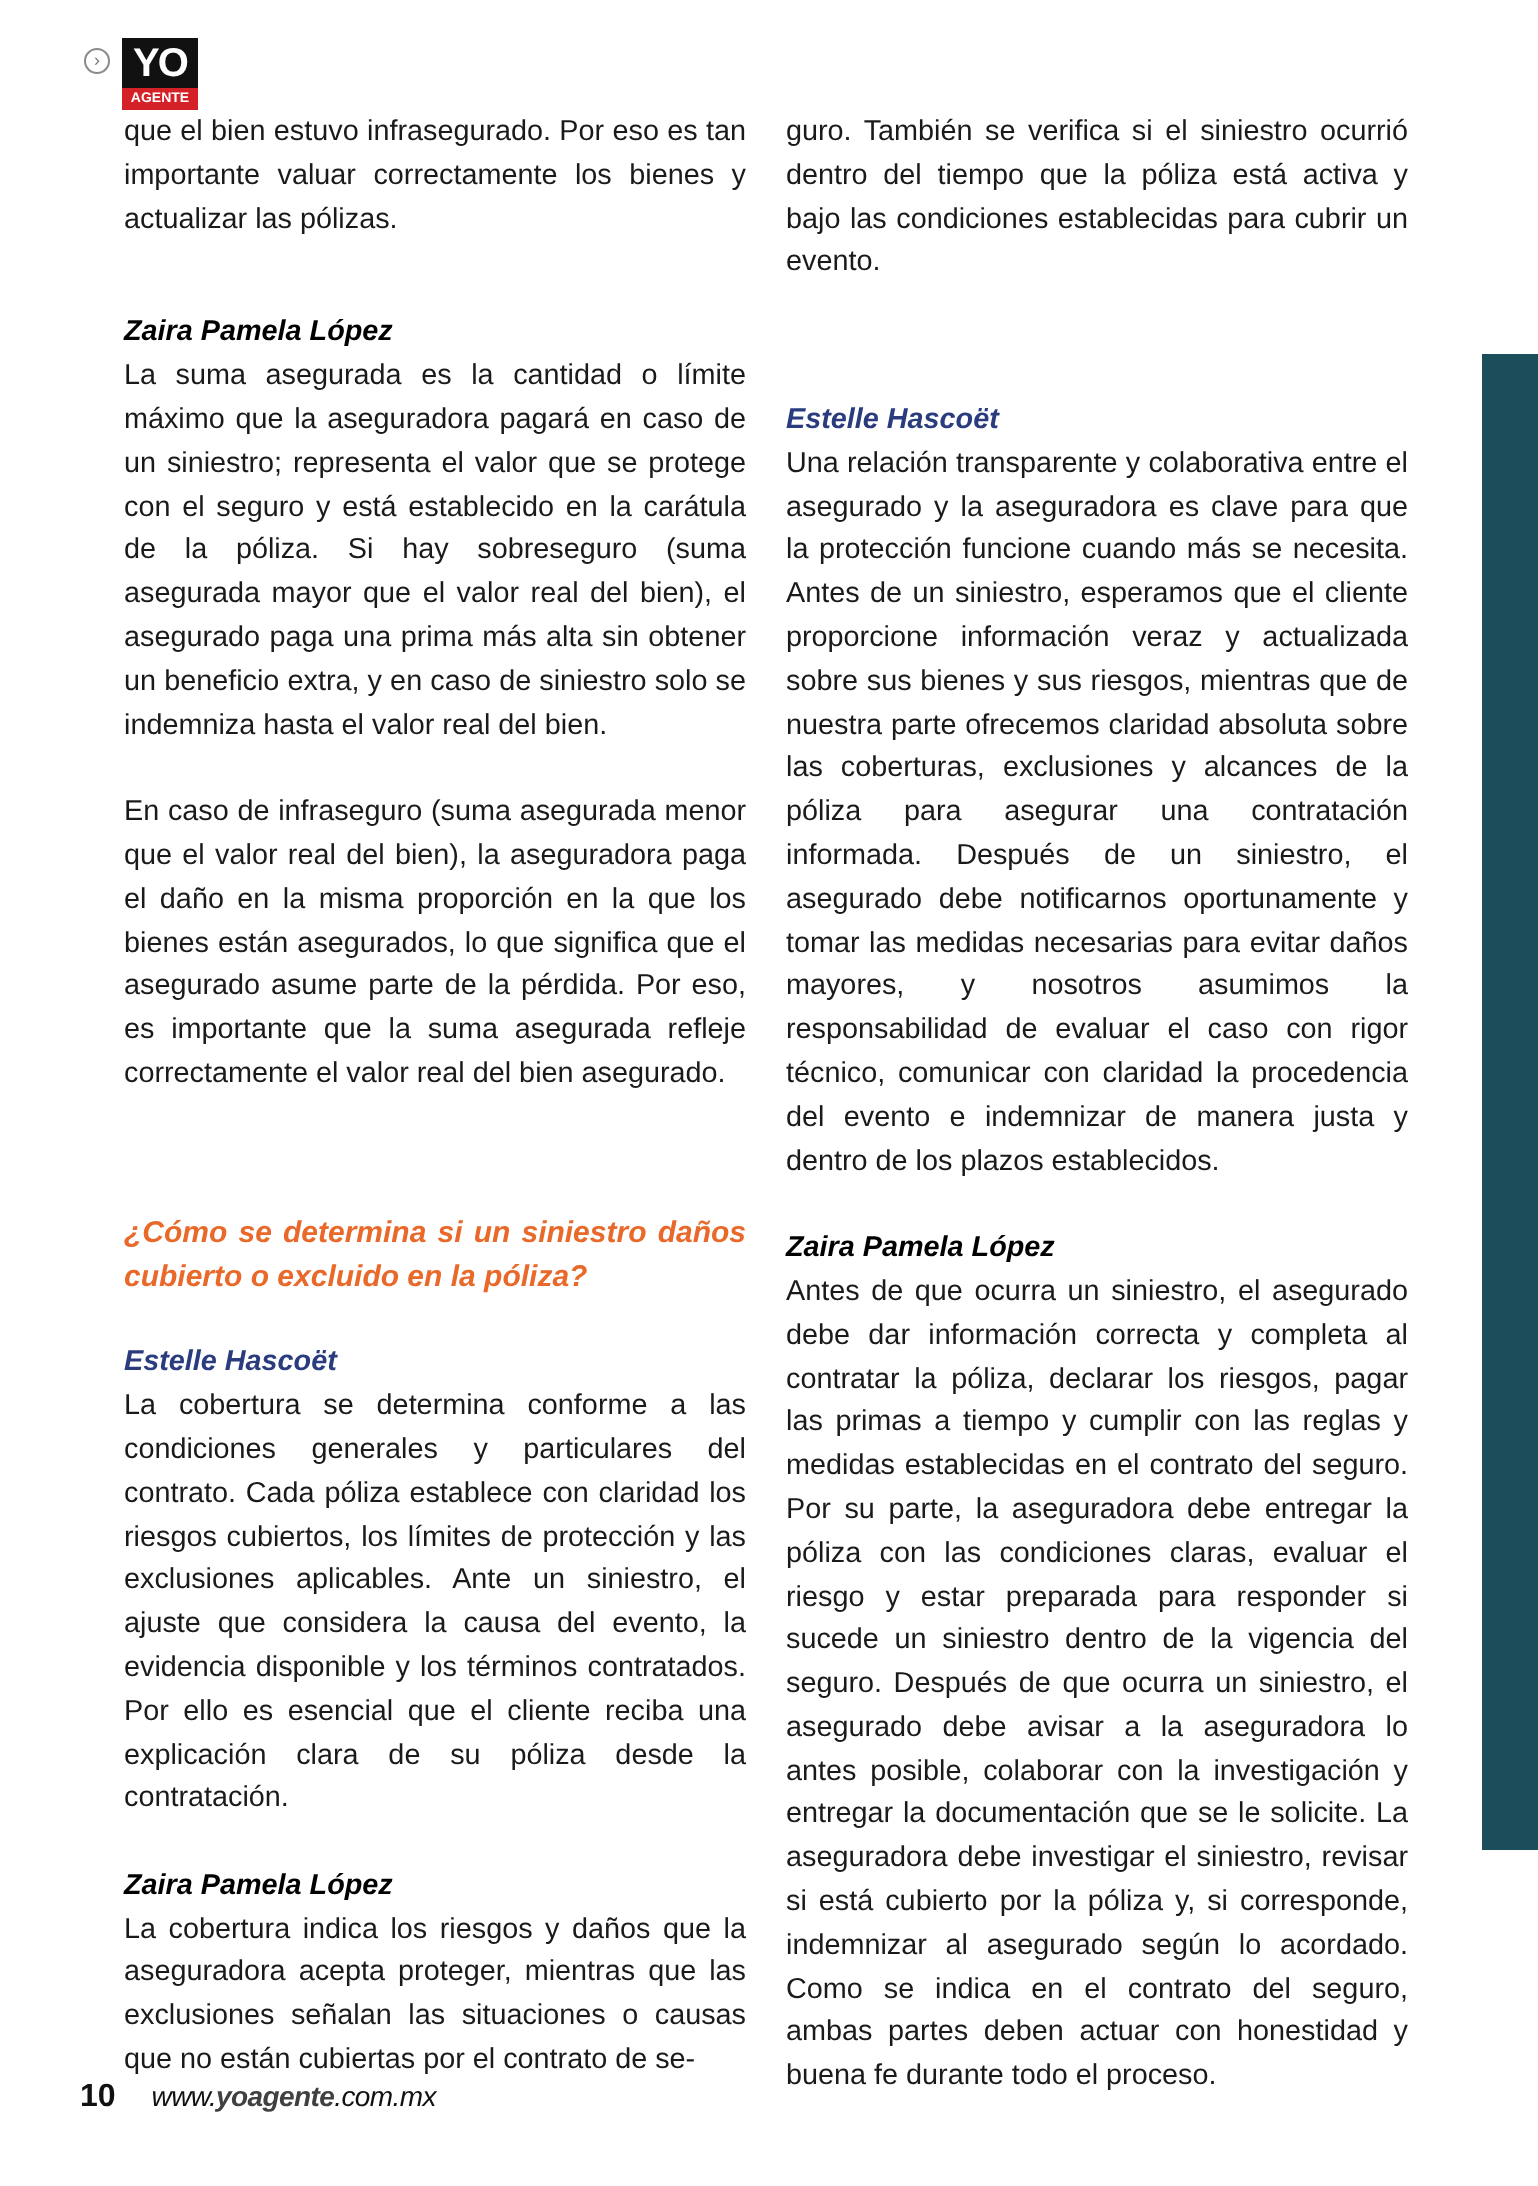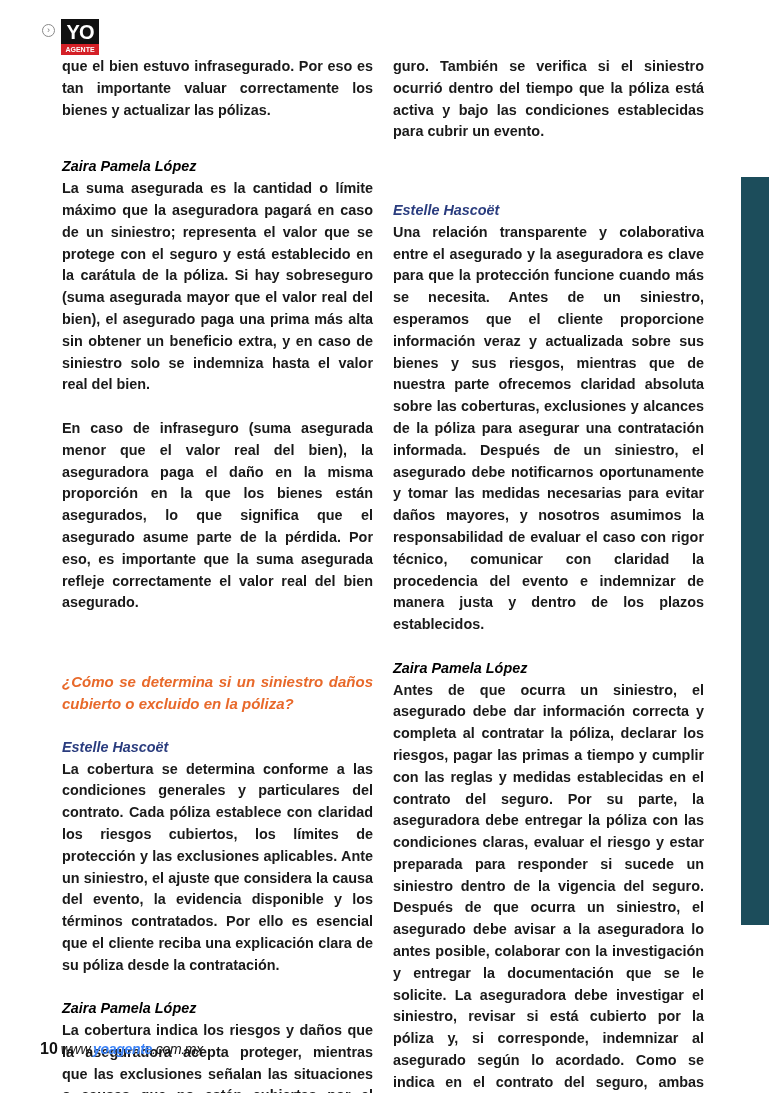--- a/index.html
+++ b/index.html
@@ -9,32 +9,32 @@
                 border-radius:50%; box-sizing:border-box; display:flex; align-items:center; justify-content:center;
                 font-size:9px; color:#777; line-height:1; }
   .logo { position:absolute; left:61px; top:19px; width:38px; height:48px; }
   .logo .top { height:25px; background:#111; color:#fff; font-weight:bold; font-size:20px; text-align:center;
                line-height:26px; letter-spacing:-1px; font-family:"Liberation Sans", sans-serif; }
   .logo .bot { height:11px; background:#d42027; color:#fff; font-weight:bold; font-size:7px; text-align:center;
                line-height:11px; }
   .col { position:absolute; top:56px; width:311px; font-size:14.4px; line-height:21.8px; }
   .col.left { left:62px; }
   .col.right { left:393px; }
-  p { margin:0; text-align:justify;font-weight:bold; }
+  p { margin:0; text-align:justify; }
   .gap { height:21.8px; }
   .gap-lg { height:35px; }
   .q { color:#e8692a; font-style:italic; font-weight:bold; font-size:15px; line-height:22px; margin:0; text-align:justify; }
   .author { font-style:italic; font-weight:bold; font-size:14.4px; line-height:21.8px; margin:0; }
   .author.teal { color:#000000; }
   .author.blue { color:#2a3c7e; }
   .side-bar { position:absolute; left:741px; top:177px; width:28px; height:748px; background:#1c4d5b; }
-  .footer { position:absolute; left:40px; top:1040px; font-size:14px; display:flex; align-items:baseline; gap:3px;text-align:center; }
+  .footer { position:absolute; left:40px; top:1040px; font-size:14px; display:flex; align-items:baseline; gap:18px;text-align:center; }
   .pagenum { font-weight:bold; font-size:16px; color:#111; }
   .url { font-style:italic; color:#111; font-size:14px; letter-spacing:-0.3px; }
-  .url .brand { color:#3b82f6; font-weight:bold; }
+  .url .brand { color:#404040; font-weight:bold; }
 </style>
 </head>
 <body>
 
 <div class="nav-circle">›</div>
 <div class="logo">
   <div class="top">YO</div>
   <div class="bot">AGENTE</div>
 </div>
 

